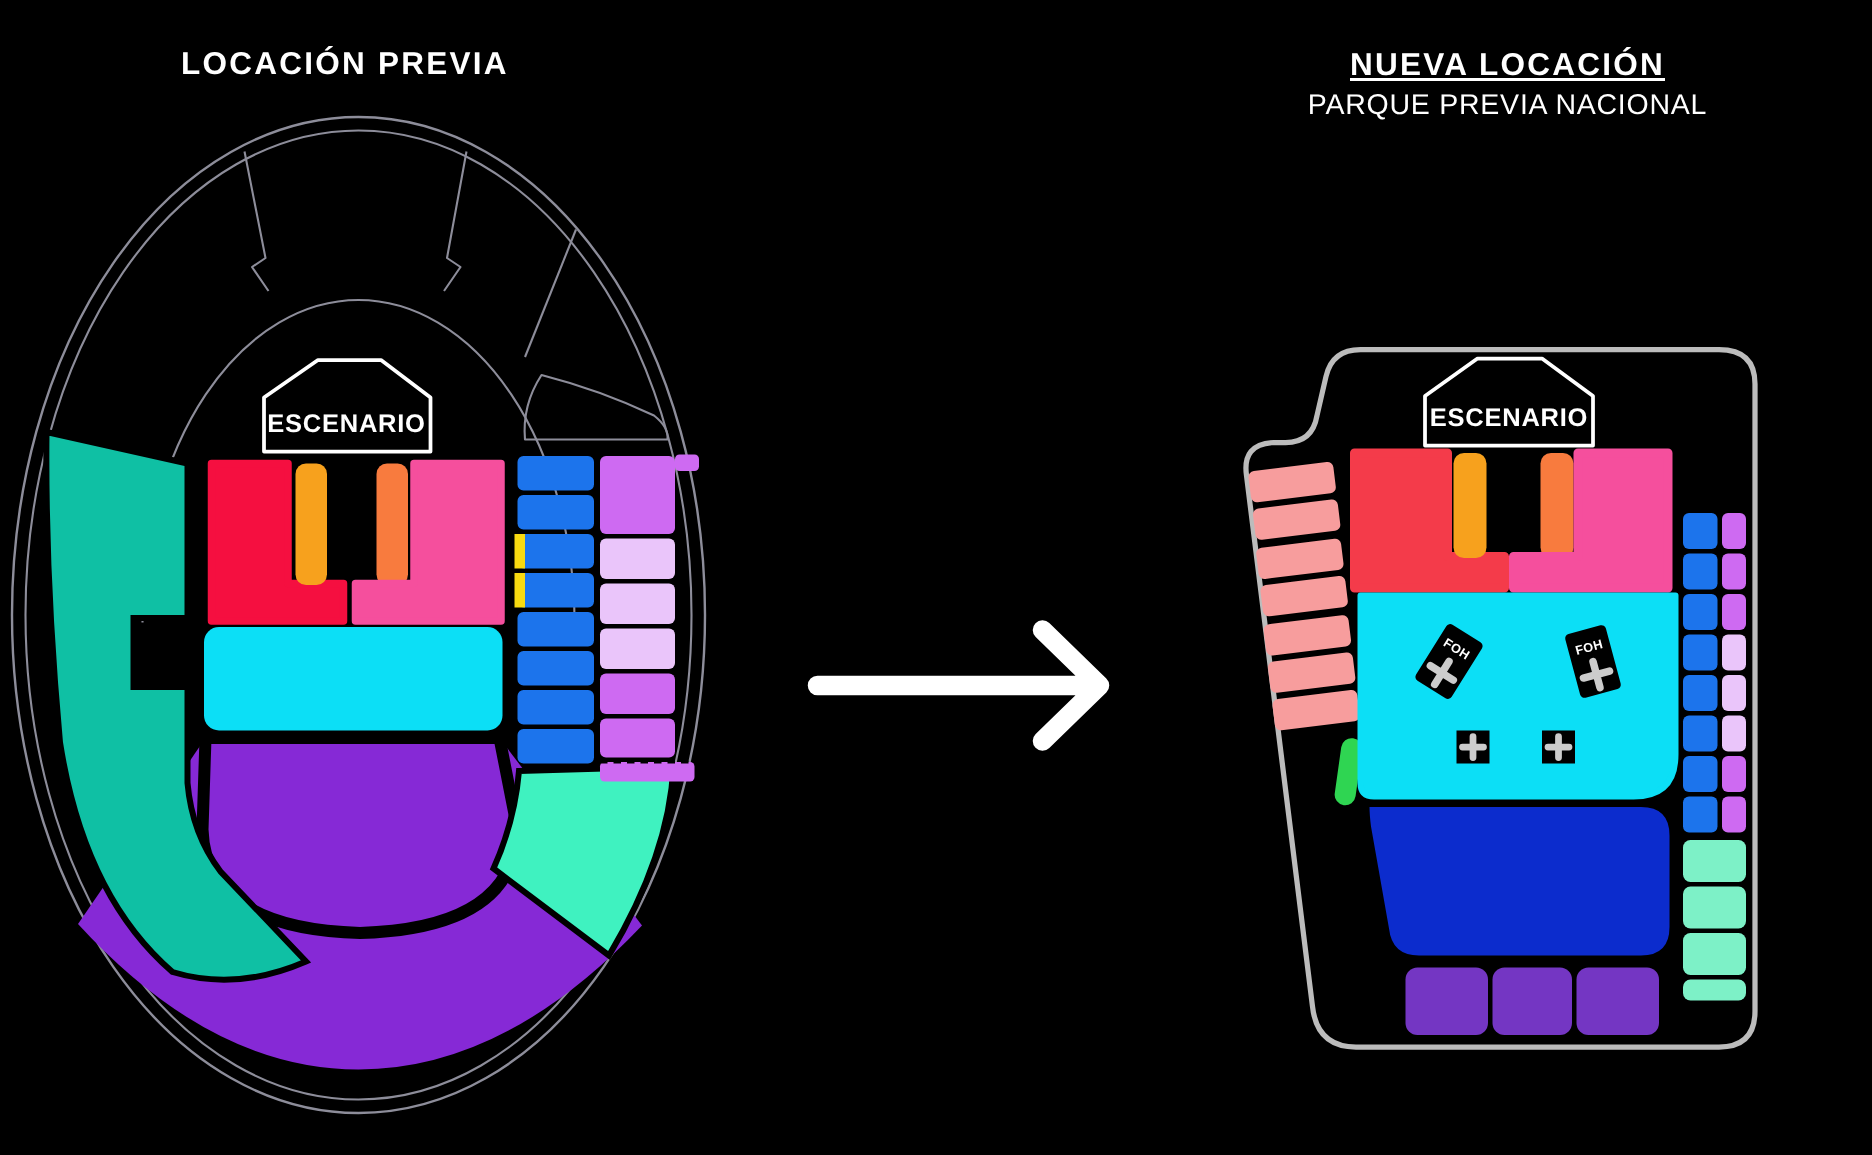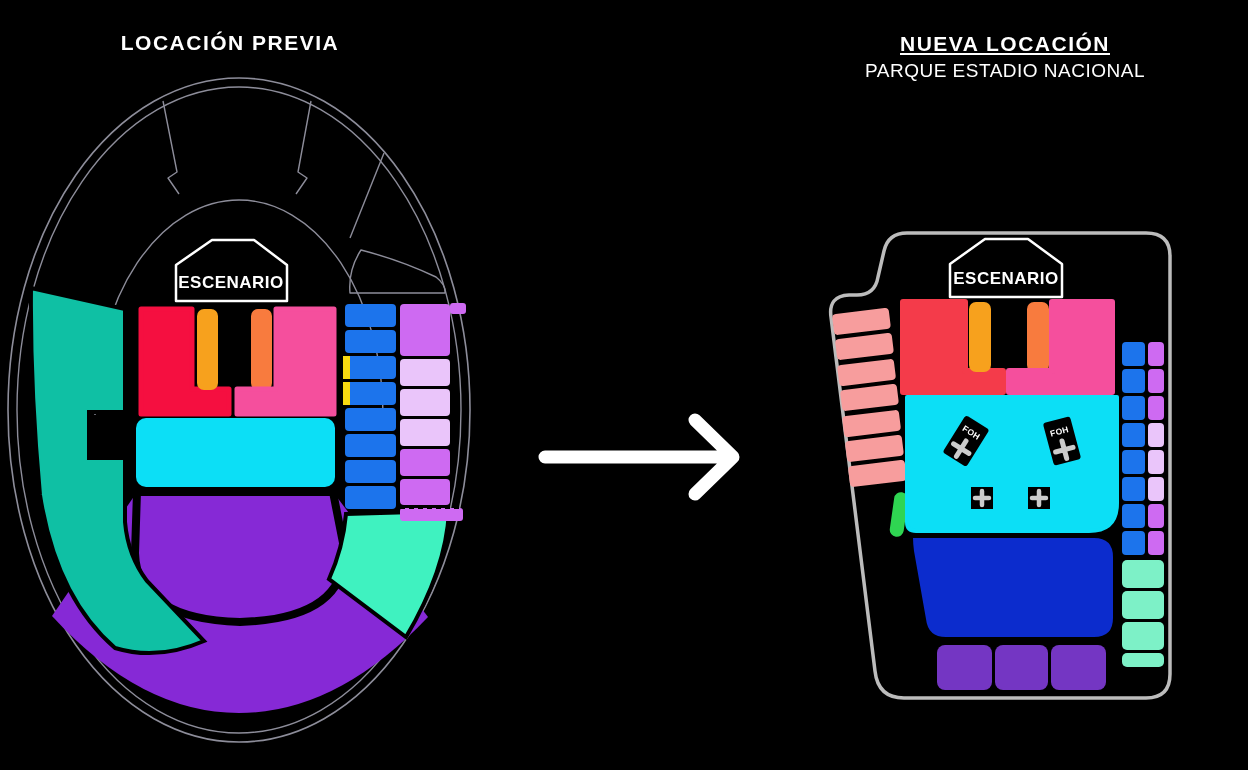--- a/index.html
+++ b/index.html
@@ -17,21 +17,21 @@
   .foh-text{font-family:"Liberation Sans",sans-serif;font-weight:bold;font-size:8.5px;
             fill:#fff;text-anchor:middle;letter-spacing:.3px;}
 </style>
 </head>
 <body>
 
 <div class="canvas">
 
   <div class="title title-prev">LOCACIÓN PREVIA</div>
   <div class="title title-new">NUEVA LOCACIÓN</div>
-  <div class="subtitle">PARQUE ESTADIO NACIONAL</div>
+  <div class="subtitle">PARQUE PREVIA NACIONAL</div>
 
   <svg width="1248" height="770" viewBox="0 0 1248 770">
 
     <g>
 
       <ellipse cx="239" cy="410" rx="231" ry="332" fill="none" stroke-width="1.6" stroke="#8d8d9a"></ellipse>
       <ellipse cx="239" cy="410" rx="222" ry="323" fill="none" stroke-width="1.4" stroke="#8d8d9a"></ellipse>
 
       <path d="M95,415 A144,215 0 0 1 383,415" fill="none" stroke-width="1.4" stroke="#8d8d9a"></path>
 

